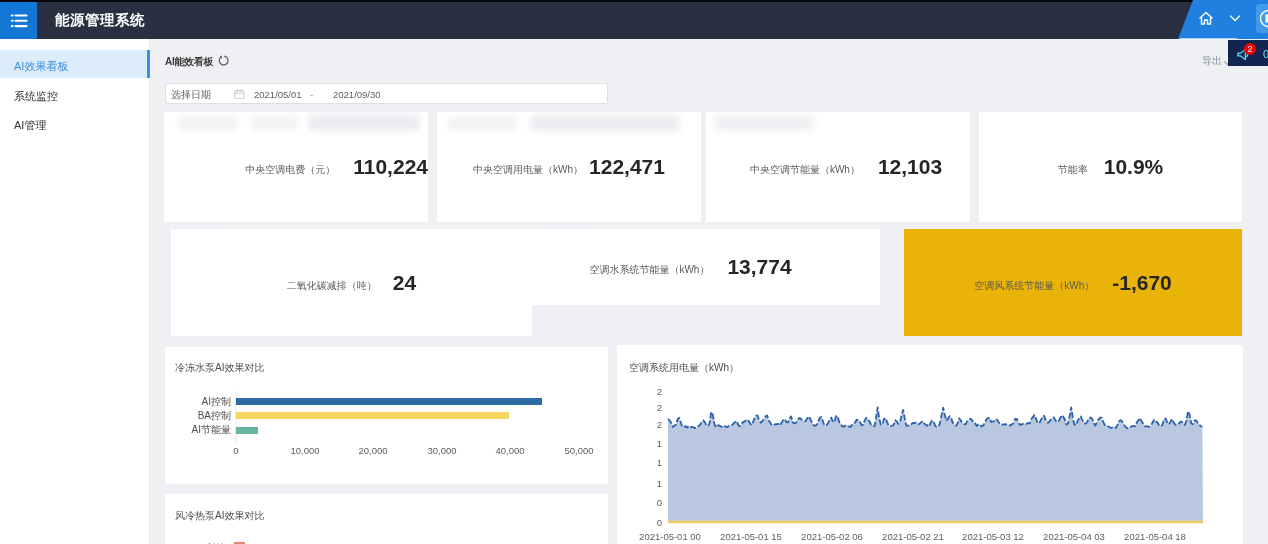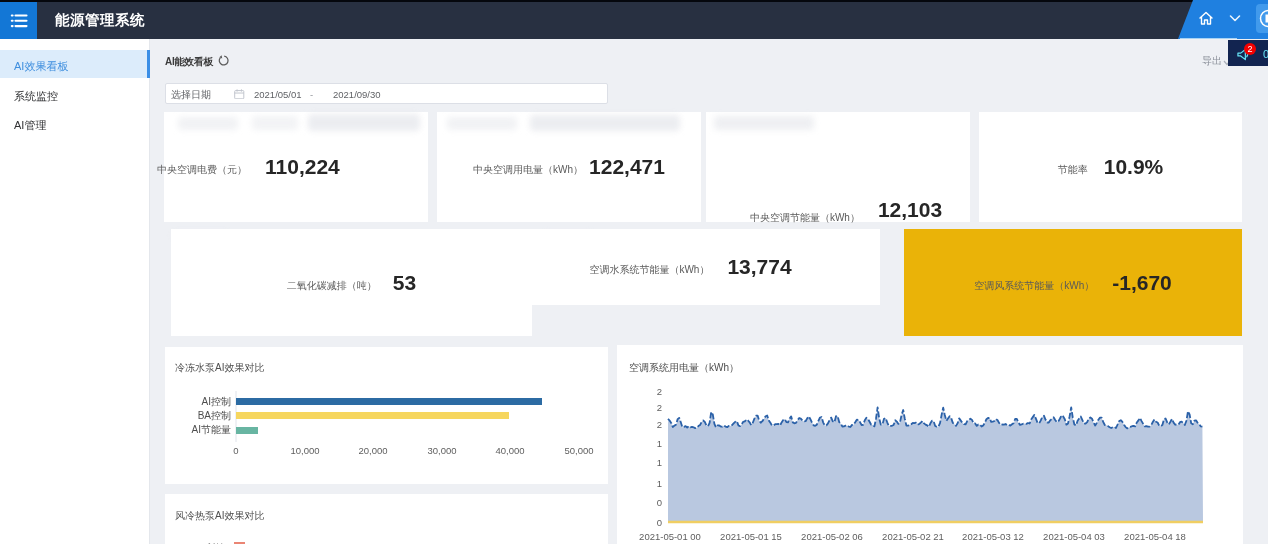--- a/index.html
+++ b/index.html
@@ -91,40 +91,40 @@
 
 <div class="abs" style="left:178px;top:117px;width:60px;height:13px;background:#e3e5ea;opacity:.5;filter:blur(3px);border-radius:4px;"></div>
 <div class="abs" style="left:252px;top:116px;width:46px;height:14px;background:#e3e5ea;opacity:.45;filter:blur(3px);border-radius:4px;"></div>
 <div class="abs" style="left:308px;top:114px;width:112px;height:17px;background:#dfe1e7;opacity:.6;filter:blur(3px);border-radius:4px;"></div>
 <div class="abs" style="left:447px;top:117px;width:70px;height:13px;background:#e3e5ea;opacity:.5;filter:blur(3px);border-radius:4px;"></div>
 <div class="abs" style="left:530px;top:115px;width:150px;height:16px;background:#dfe1e7;opacity:.6;filter:blur(3px);border-radius:4px;"></div>
 <div class="abs" style="left:714px;top:116px;width:100px;height:14px;background:#e1e3e8;opacity:.55;filter:blur(3px);border-radius:4px;"></div>
 <div class="abs" style="left:172px;top:231px;width:58px;height:9px;background:#e8eaee;opacity:.5;filter:blur(2.5px);border-radius:4px;"></div>
 <div class="abs" style="left:543px;top:231px;width:50px;height:9px;background:#e8eaee;opacity:.45;filter:blur(2.5px);border-radius:4px;"></div>
 
-<div class="abs" style="left:157px;top:112px;width:264px;height:110px;display:flex;align-items:center;justify-content:flex-start;">
+<div class="abs" style="left:164px;top:112px;width:264px;height:110px;display:flex;align-items:center;justify-content:flex-end;">
   <span style="font-size:10px;color:#5a5a5a;position:relative;top:3px;">中央空调电费（元）</span>
   <span style="font-size:21px;font-weight:bold;color:#262626;margin-left:18px;">110,224</span>
 </div>
 <div class="abs" style="left:437px;top:112px;width:264px;height:110px;display:flex;align-items:center;justify-content:center;">
   <span style="font-size:10px;color:#5a5a5a;position:relative;top:3px;">中央空调用电量（kWh）</span>
   <span style="font-size:21px;font-weight:bold;color:#262626;margin-left:6px;">122,471</span>
 </div>
-<div class="abs" style="left:706px;top:112px;width:264px;height:110px;display:flex;align-items:flex-end;justify-content:center;padding-left:16px;">
+<div class="abs" style="left:706px;top:112px;width:264px;height:110px;display:flex;align-items:center;justify-content:center;padding-left:16px;">
   <span style="font-size:10px;color:#5a5a5a;position:relative;top:3px;">中央空调节能量（kWh）</span>
   <span style="font-size:21px;font-weight:bold;color:#262626;margin-left:18px;">12,103</span>
 </div>
 <div class="abs" style="left:979px;top:112px;width:263px;height:110px;display:flex;align-items:center;justify-content:center;">
   <span style="font-size:10px;color:#5a5a5a;position:relative;top:3px;">节能率</span>
   <span style="font-size:21px;font-weight:bold;color:#262626;margin-left:16px;">10.9%</span>
 </div>
 
 <div class="abs" style="left:164px;top:229px;width:361px;height:107px;background:#fff;display:flex;align-items:center;justify-content:center;margin-left:7px;">
   <span style="font-size:10px;color:#5a5a5a;position:relative;top:3px;">二氧化碳减排（吨）</span>
-  <span style="font-size:21px;font-weight:bold;color:#262626;margin-left:16px;">53</span>
+  <span style="font-size:21px;font-weight:bold;color:#262626;margin-left:16px;">24</span>
 </div>
 <div class="abs" style="left:520px;top:229px;width:360px;height:76px;background:#fff;display:flex;align-items:center;justify-content:center;padding-right:19px;">
   <span style="font-size:10px;color:#5a5a5a;position:relative;top:3px;">空调水系统节能量（kWh）</span>
   <span style="font-size:21px;font-weight:bold;color:#262626;margin-left:18px;">13,774</span>
 </div>
 <div class="abs" style="left:904px;top:229px;width:338px;height:107px;background:#eab308;display:flex;align-items:center;justify-content:center;">
   <span style="font-size:10px;color:#5a5a5a;position:relative;top:3px;">空调风系统节能量（kWh）</span>
   <span style="font-size:21px;font-weight:bold;color:#262626;margin-left:18px;">-1,670</span>
 </div>
 

